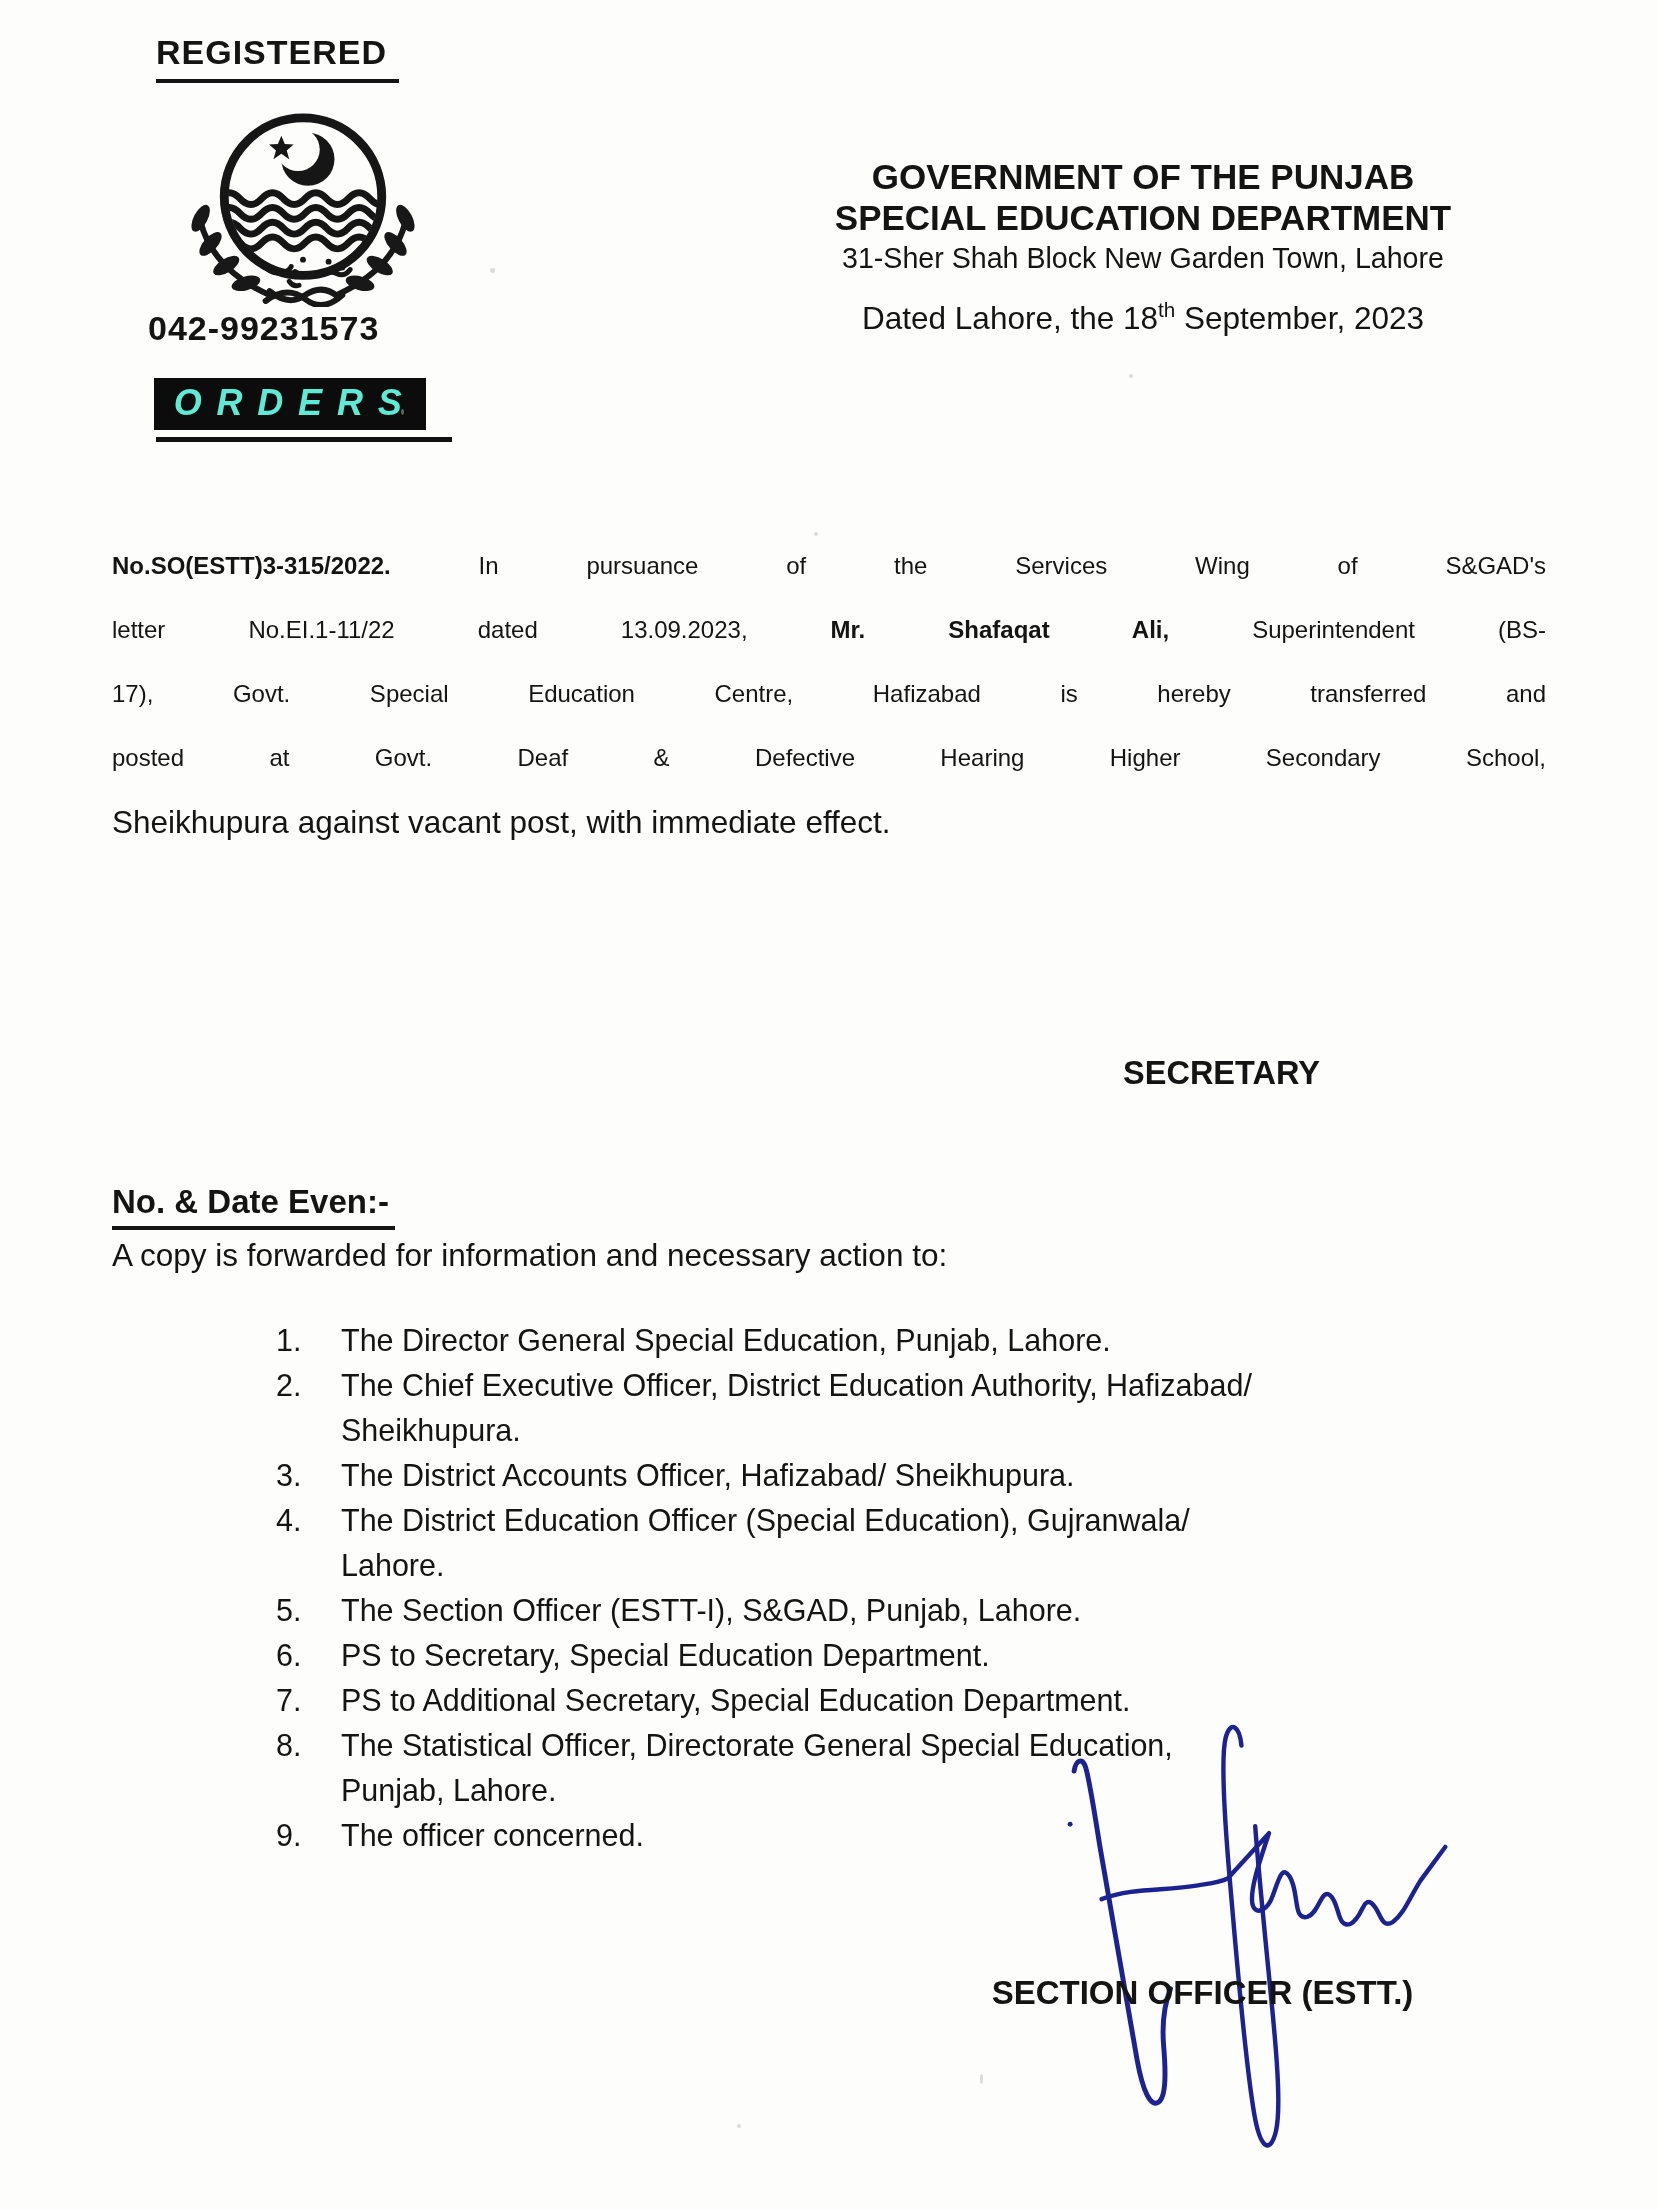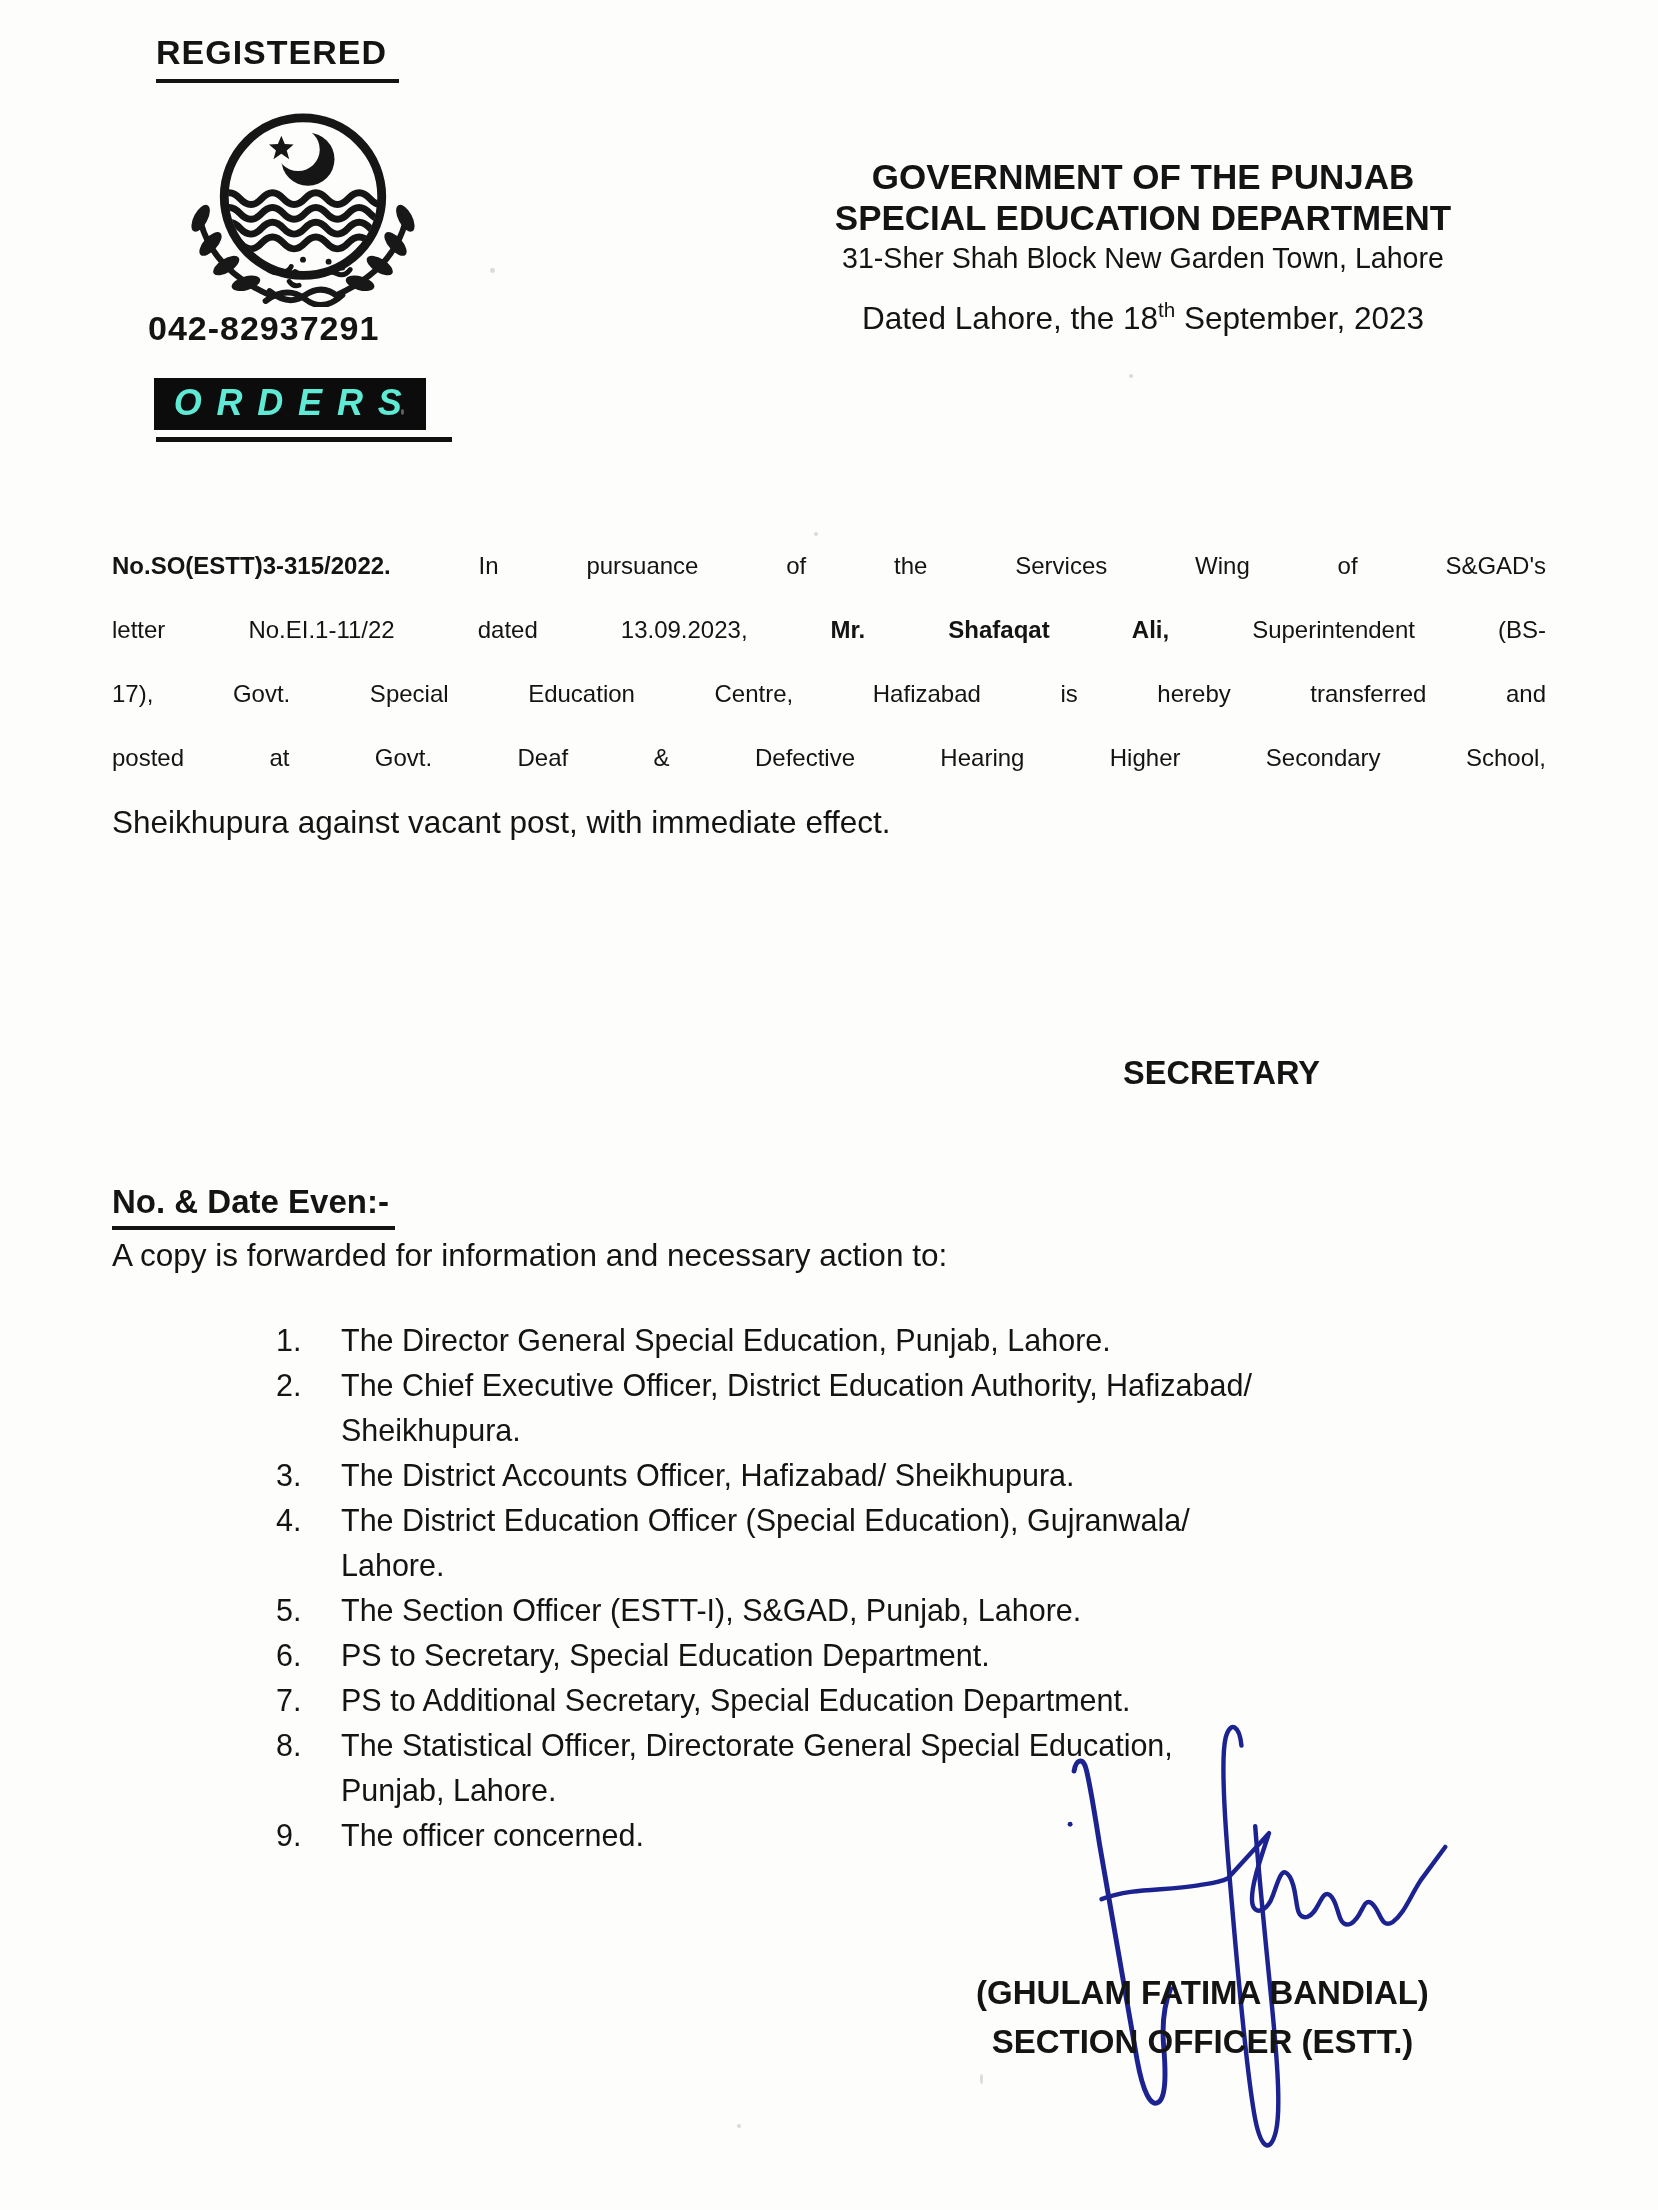--- a/index.html
+++ b/index.html
@@ -121,21 +121,21 @@
       <path d="M118,166 q 12,8 26,2 q 8,-4 16,0 q 8,4 14,-4"></path>
       <path d="M112,176 q 4,6 10,4"></path>
     </g>
     <g fill="#161616">
       <circle cx="126" cy="154" r="3"></circle>
       <circle cx="152" cy="156" r="3"></circle>
       <circle cx="166" cy="162" r="3"></circle>
     </g>
   </svg>
 
-  <div class="abs phone">042-82937291</div>
+  <div class="abs phone">042-99231573</div>
 
   <div class="abs orders-wrap">
     <div class="orders-box">ORDERS</div>
     <div class="orders-underline"></div>
   </div>
 
   <div class="abs gov-header">
     <div class="l1">GOVERNMENT OF THE PUNJAB</div>
     <div class="l2">SPECIAL EDUCATION DEPARTMENT</div>
     <div class="addr">31-Sher Shah Block New Garden Town, Lahore</div>
@@ -203,21 +203,20 @@
   <svg class="abs sig-svg" viewBox="0 0 470 520" aria-hidden="true">
     <g stroke="#1c2390" fill="none" stroke-linecap="round" stroke-linejoin="round">
       <path stroke-width="5" d="M70,122 c 2,-12 9,-14 12,-3 c 4,14 9,46 14,78 l 38,218 c 6,33 14,49 22,43 c 8,-6 7,-33 5,-57 c -2,-25 1,-43 7,-58"></path>
       <path stroke-width="4.5" d="M240,96 c -2,-20 -11,-26 -16,-8 c -5,20 -2,72 4,142 c 7,80 15,182 25,240 c 6,35 16,42 22,18 c 6,-25 0,-88 -6,-148 c -5,-50 -12,-122 -15,-162"></path>
       <path stroke-width="4.5" d="M98,252 c 32,-12 64,-8 98,-14 c 12,-2 22,-3 30,-7 l 42,-46 c -10,30 -19,56 -17,71 c 2,13 15,9 21,-8 c 6,-16 9,-31 17,-19 c 10,16 3,45 18,41 c 12,-4 14,-29 23,-22 c 10,8 7,35 21,29 c 12,-6 12,-27 21,-21 c 10,8 9,27 22,19 c 11,-8 16,-23 28,-42 l 25,-34"></path>
       <circle cx="66" cy="176" r="2.5" fill="#1c2390" stroke="none"></circle>
     </g>
   </svg>
 
   <div class="abs sig-name">
-    <div>(GHULAM FATIMA BANDIAL)</div>
     <div>SECTION OFFICER (ESTT.)</div>
   </div>
 
   <div class="speck" style="left:490px;top:268px;width:4.9px;height:4.9px;"></div>
   <div class="speck" style="left:1129px;top:374px;width:3.9px;height:3.9px;"></div>
   <div class="speck" style="left:814px;top:532px;width:3.9px;height:3.9px;"></div>
   <div class="speck" style="left:401px;top:409px;width:3px;height:5.9px;"></div>
   <div class="speck" style="left:980px;top:2074px;width:3px;height:9.9px;"></div>
   <div class="speck" style="left:737px;top:2124px;width:3.9px;height:3.9px;"></div>
 

